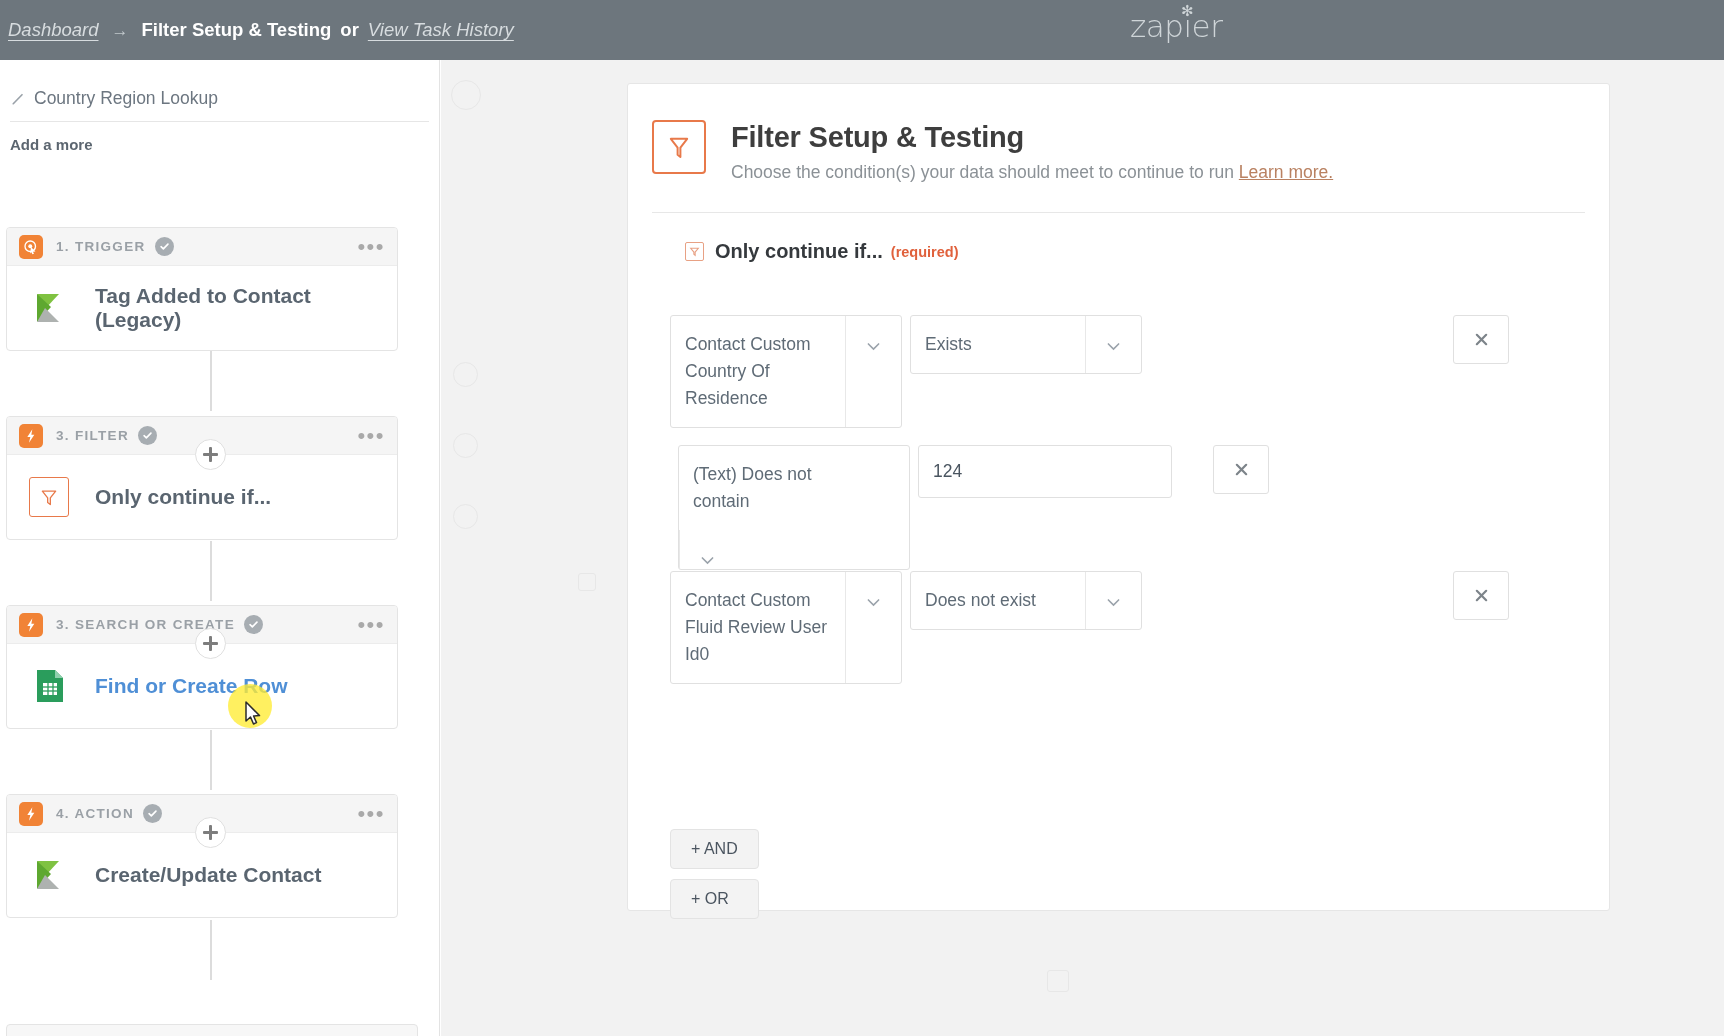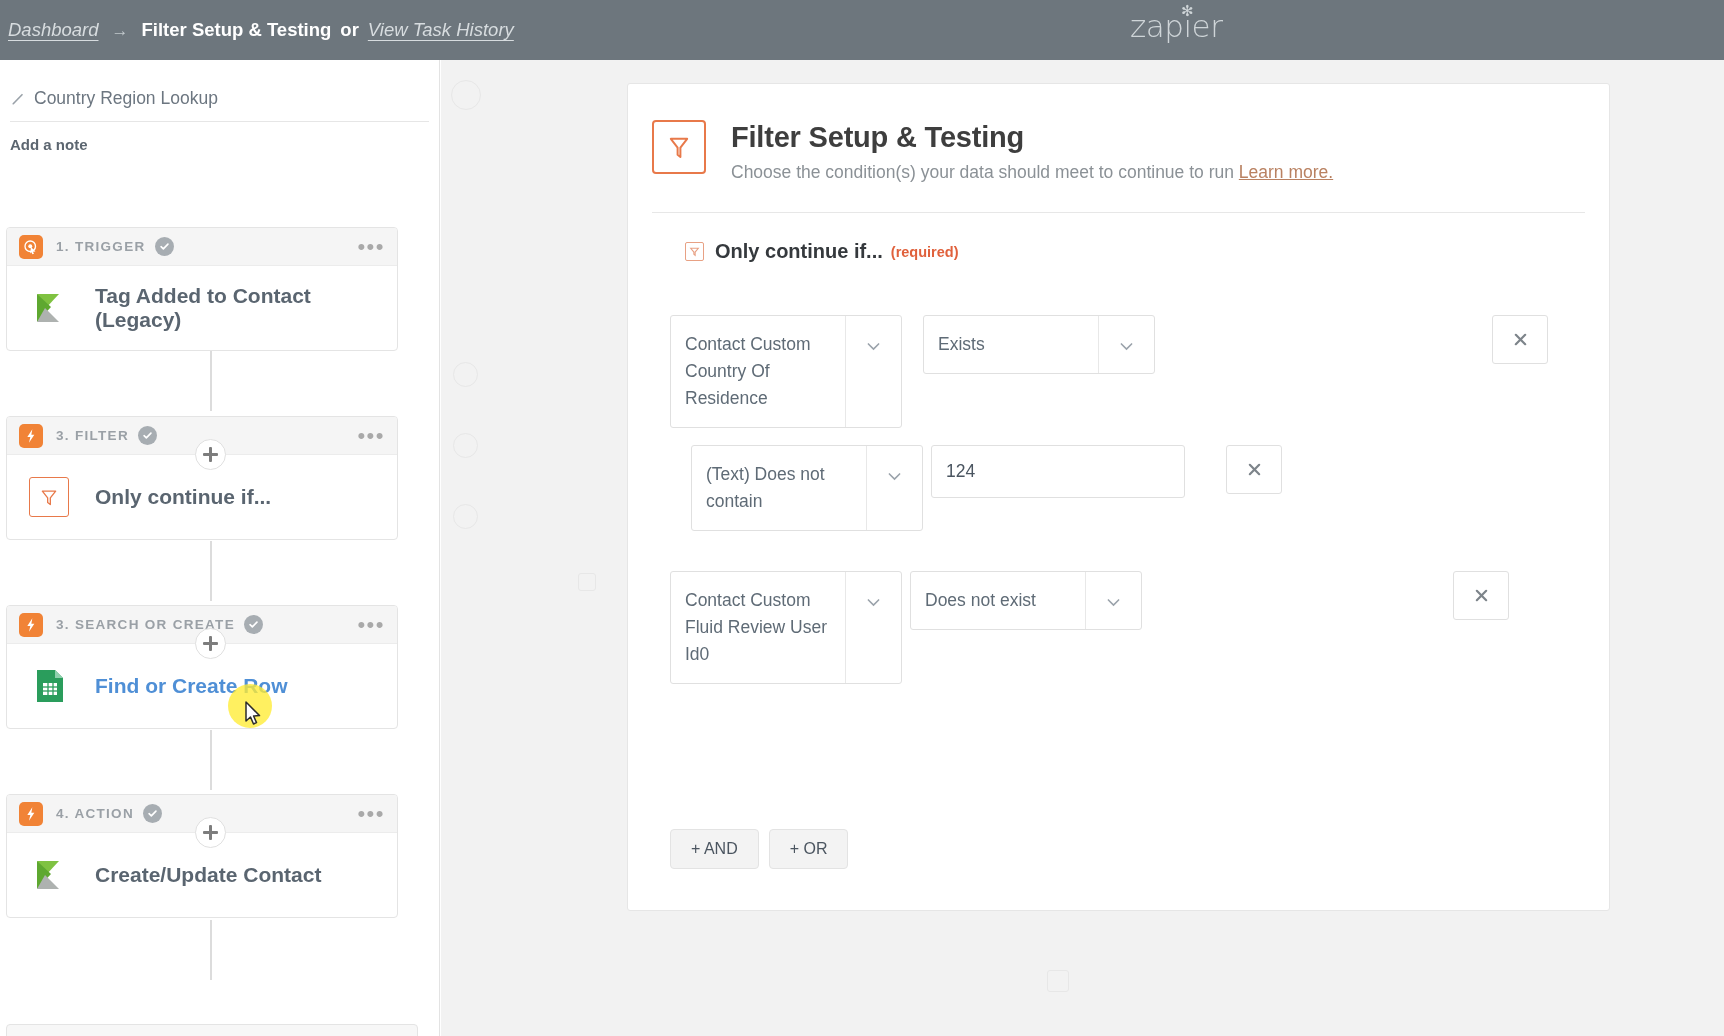--- a/index.html
+++ b/index.html
@@ -311,21 +311,21 @@
     width: 56px; height: 49px;
     border: 1px solid #e0e0e0;
     border-radius: 3px;
     background: #ffffff;
     display: flex; align-items: center; justify-content: center;
     flex: 0 0 auto;
   }
 
   .logic-btns {
     position: absolute; left: 42px; top: 745px;
-    display: flex; gap: 10px;
+    display: flex; gap: 10px; flex-direction: column;
   }
   .logic-btn {
     padding: 10px 20px;
     background: #f3f3f3;
     border: 1px solid #e3e3e3;
     border-radius: 4px;
     font-size: 16px;
     color: #4b5560;
   }
 </style>
@@ -349,21 +349,21 @@
 <div class="sidebar">
 
   <div class="zap-title-row">
     <svg class="pencil-ic" viewBox="0 0 16 16">
       <path d="M3 13 L12.5 3.2" stroke="#9aa2a9" stroke-width="1.6" fill="none"></path>
       <path d="M2.4 13.6 L4.2 12.9 L3.1 11.8 Z" fill="#9aa2a9"></path>
     </svg>
     <span class="zap-title">Country Region Lookup</span>
   </div>
 
-  <div class="add-note">Add a note</div>
+  <div class="add-note">Add a more</div>
 
   <div class="steps">
 
     <div class="conn" style="top:172px;height:60px;"></div>
     <div class="conn" style="top:362px;height:60px;"></div>
     <div class="conn" style="top:551px;height:60px;"></div>
     <div class="conn" style="top:741px;height:60px;"></div>
 
     <div class="step" style="top:48px;">
       <div class="step-head">
@@ -530,21 +530,21 @@
         <svg viewBox="0 0 24 24" width="13" height="13">
             <path d="M5 6 L19 6 L13.2 13 L13.2 19 L10.8 17.2 L10.8 13 Z" fill="none" stroke="#e8a184" stroke-width="2"></path>
           </svg>
       </span>
       <span class="section-title">Only continue if...</span>
       <span class="required-tag">(required)</span>
     </div>
 
     <div class="rows">
 
-      <div class="row" style="top:30px;gap:13px;">
+      <div class="row" style="top:30px;">
         <div class="combo" style="width:232px;">
           <span class="txt" style="width:176px;">Contact Custom Country Of Residence</span>
           <span class="caret">
             <svg viewBox="0 0 20 20" width="17" height="17">
                 <path d="M4 7 L10 13 L16 7" fill="none" stroke="#9aa2aa" stroke-width="1.9" stroke-linecap="round"></path>
               </svg>
           </span>
         </div>
         <div class="combo" style="width:232px;margin-left:8px;">
           <span class="txt" style="width:176px;">Exists</span>
@@ -556,21 +556,21 @@
         </div>
         <div style="width:311px;"></div>
         <div class="xbtn">
           <svg viewBox="0 0 20 20" width="17" height="17">
               <path d="M4.5 4.5 L15.5 15.5 M15.5 4.5 L4.5 15.5" stroke="#7d848a" stroke-width="2.6" stroke-linecap="round"></path>
             </svg>
         </div>
       </div>
 
       <div class="row" style="top:160px;">
-        <div class="combo" style="width:232px;margin-left:21px;">
+        <div class="combo" style="width:232px;margin-left:8px;flex-direction:column;">
           <span class="txt" style="width:176px;">(Text) Does not contain</span>
           <span class="caret">
             <svg viewBox="0 0 20 20" width="17" height="17">
                 <path d="M4 7 L10 13 L16 7" fill="none" stroke="#9aa2aa" stroke-width="1.9" stroke-linecap="round"></path>
               </svg>
           </span>
         </div>
         <div class="valbox" style="width:254px;margin-left:8px;">124</div>
         <div style="width:41px;"></div>
         <div class="xbtn">

